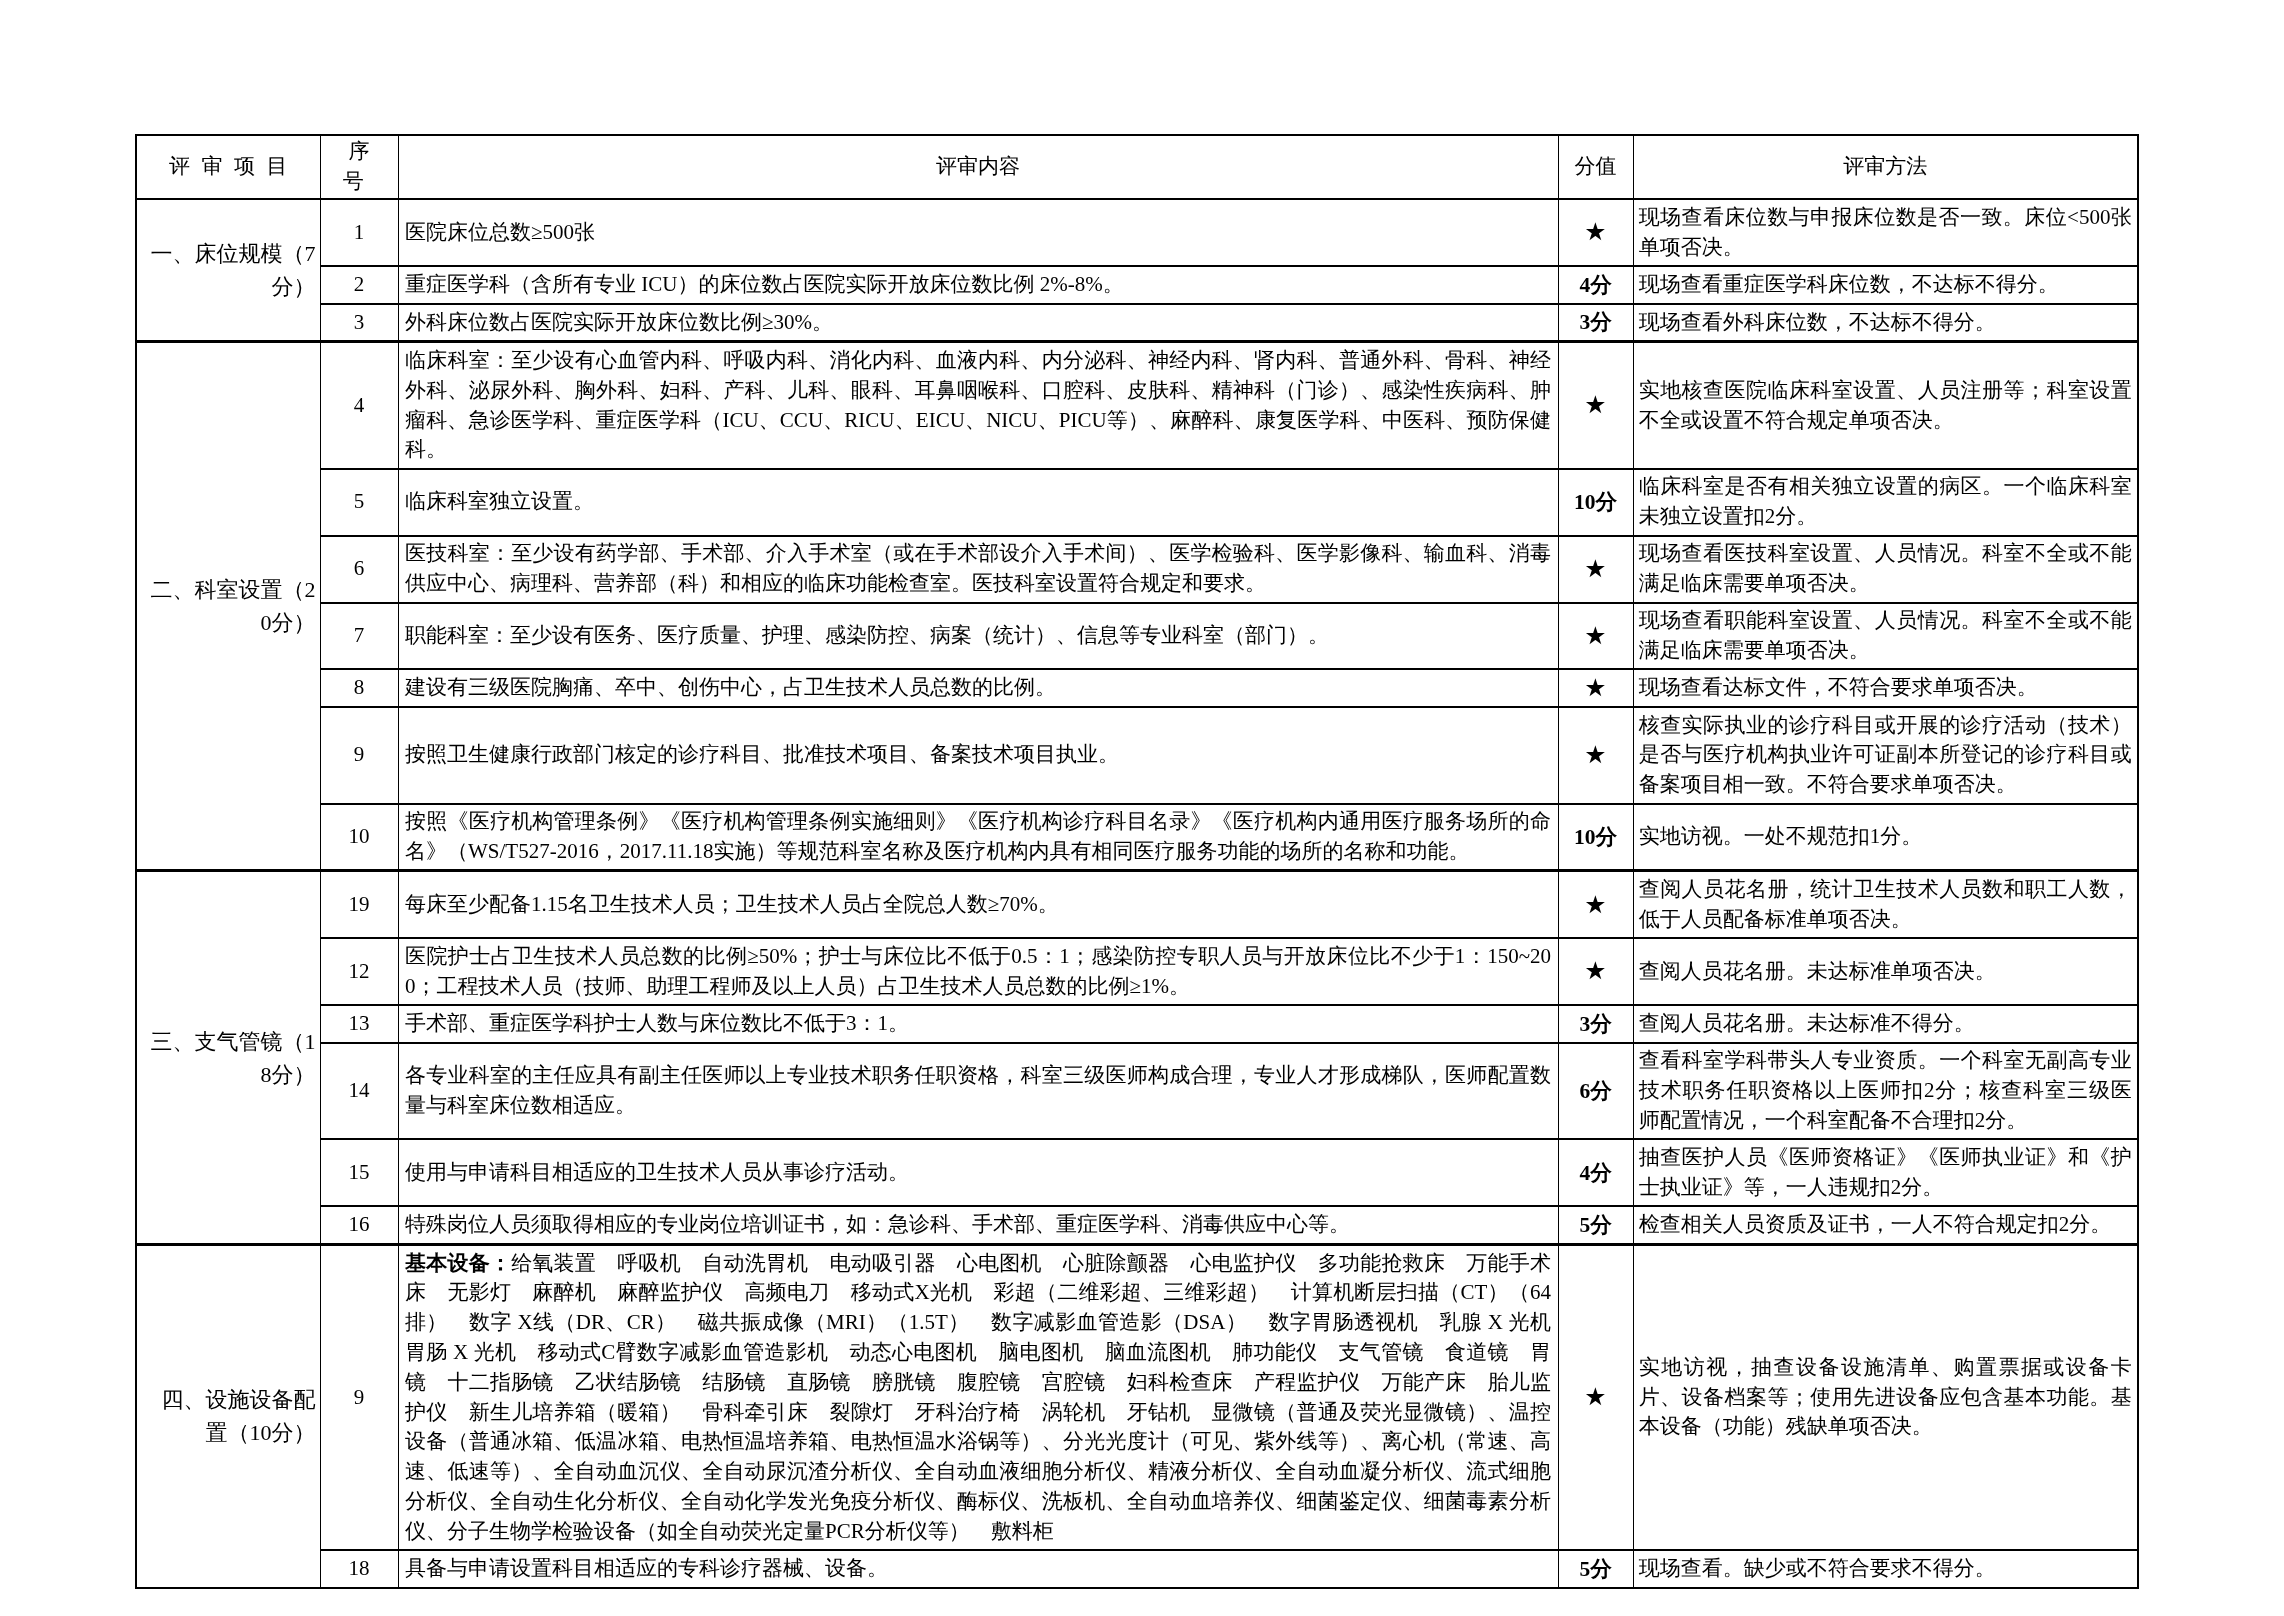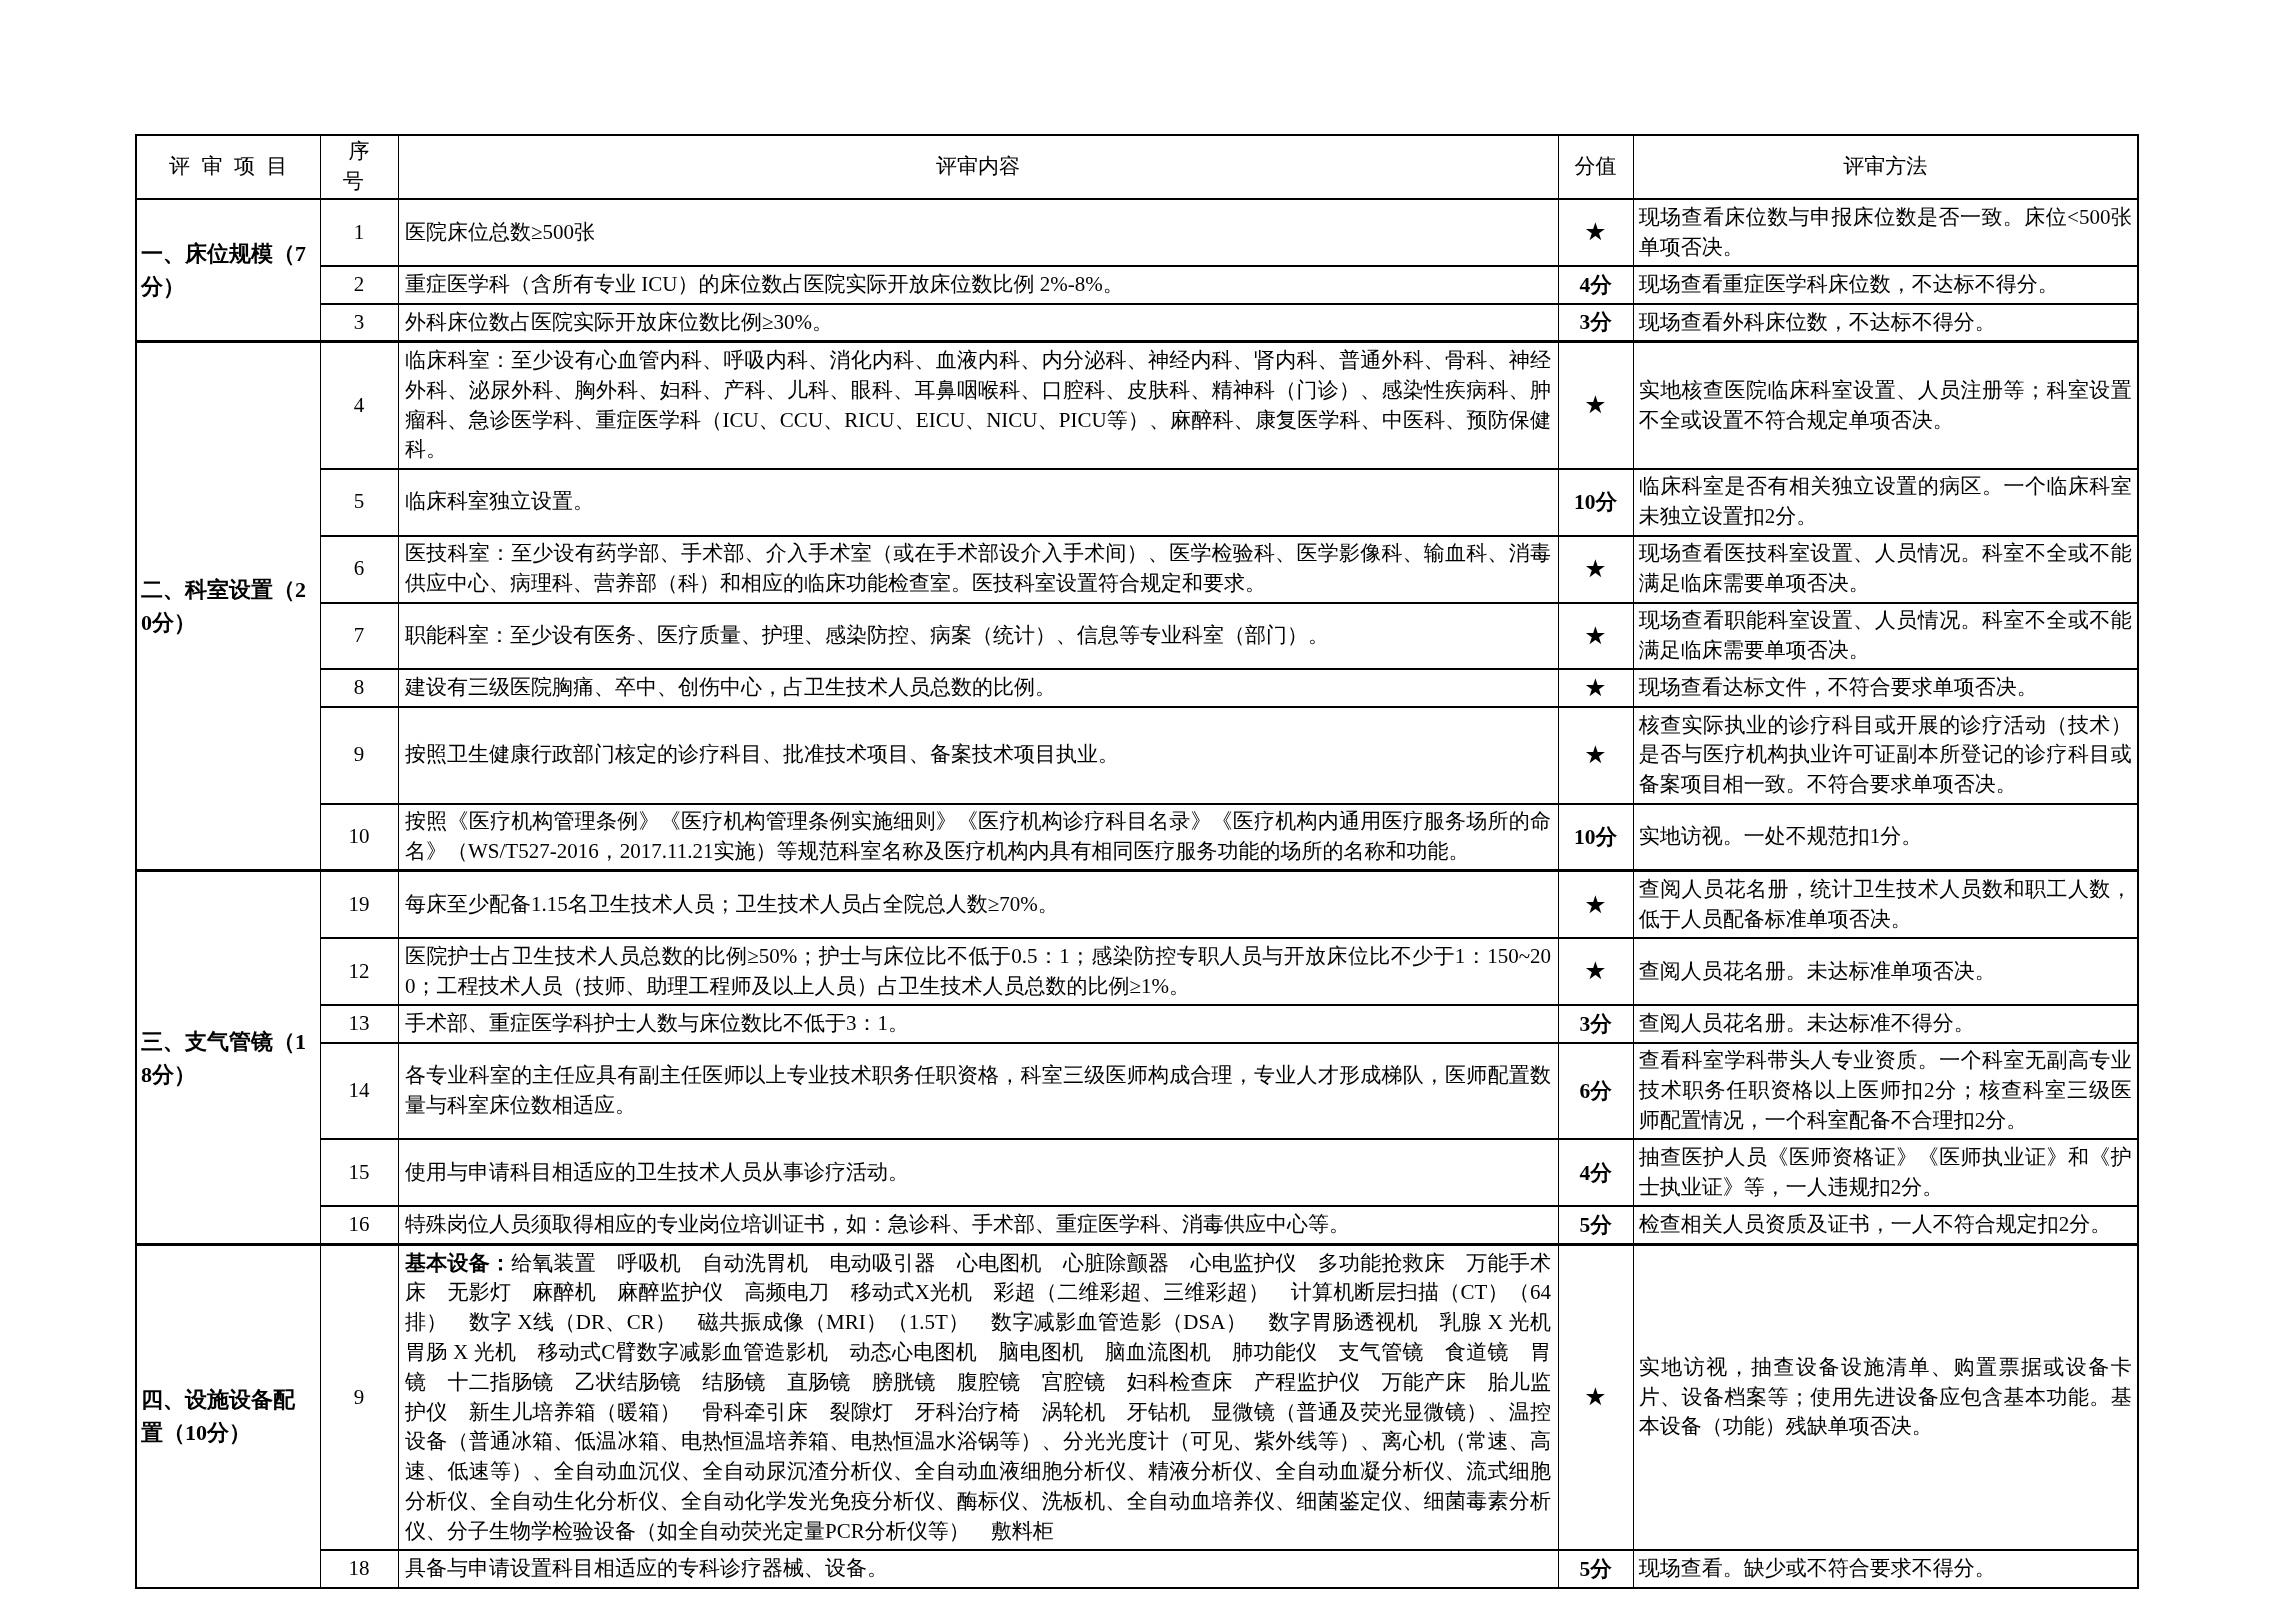--- a/index.html
+++ b/index.html
@@ -47,22 +47,22 @@
     overflow-wrap:anywhere;
   }
   thead th{
     font-weight:normal;
     text-align:center;
     height:31px;
     padding:1.3px 3.9px;
   }
   th.spread{letter-spacing:0.55em;text-indent:0.55em;}
   td.cell-category{
-    text-align:left;
-    font-weight:bold;
+    text-align:right;
+    font-weight:normal;
     font-size:22px;
     line-height:1.5;
     padding:2.6px 3.9px;
   }
   td.cell-no{
     text-align:center;
     padding:2.6px 1.3px;
   }
   td.cell-content{
     text-align:justify;
@@ -156,21 +156,21 @@
           <td class="cell-method">现场查看达标文件，不符合要求单项否决。</td>
         </tr>
         <tr>
           <td class="cell-no">9</td>
           <td class="cell-content">按照卫生健康行政部门核定的诊疗科目、批准技术项目、备案技术项目执业。</td>
           <td class="cell-score">★</td>
           <td class="cell-method">核查实际执业的诊疗科目或开展的诊疗活动（技术）是否与医疗机构执业许可证副本所登记的诊疗科目或备案项目相一致。不符合要求单项否决。</td>
         </tr>
         <tr>
           <td class="cell-no">10</td>
-          <td class="cell-content">按照《医疗机构管理条例》《医疗机构管理条例实施细则》《医疗机构诊疗科目名录》《医疗机构内通用医疗服务场所的命名》（WS/T527-2016，2017.11.21实施）等规范科室名称及医疗机构内具有相同医疗服务功能的场所的名称和功能。</td>
+          <td class="cell-content">按照《医疗机构管理条例》《医疗机构管理条例实施细则》《医疗机构诊疗科目名录》《医疗机构内通用医疗服务场所的命名》（WS/T527-2016，2017.11.18实施）等规范科室名称及医疗机构内具有相同医疗服务功能的场所的名称和功能。</td>
           <td class="cell-score">10分</td>
           <td class="cell-method">实地访视。一处不规范扣1分。</td>
         </tr>
         <tr class="group-start">
           <td class="cell-category" rowspan="6">三、支气管镜（18分）</td>
           <td class="cell-no">19</td>
           <td class="cell-content">每床至少配备1.15名卫生技术人员；卫生技术人员占全院总人数≥70%。</td>
           <td class="cell-score">★</td>
           <td class="cell-method">查阅人员花名册，统计卫生技术人员数和职工人数，低于人员配备标准单项否决。</td>
         </tr>

